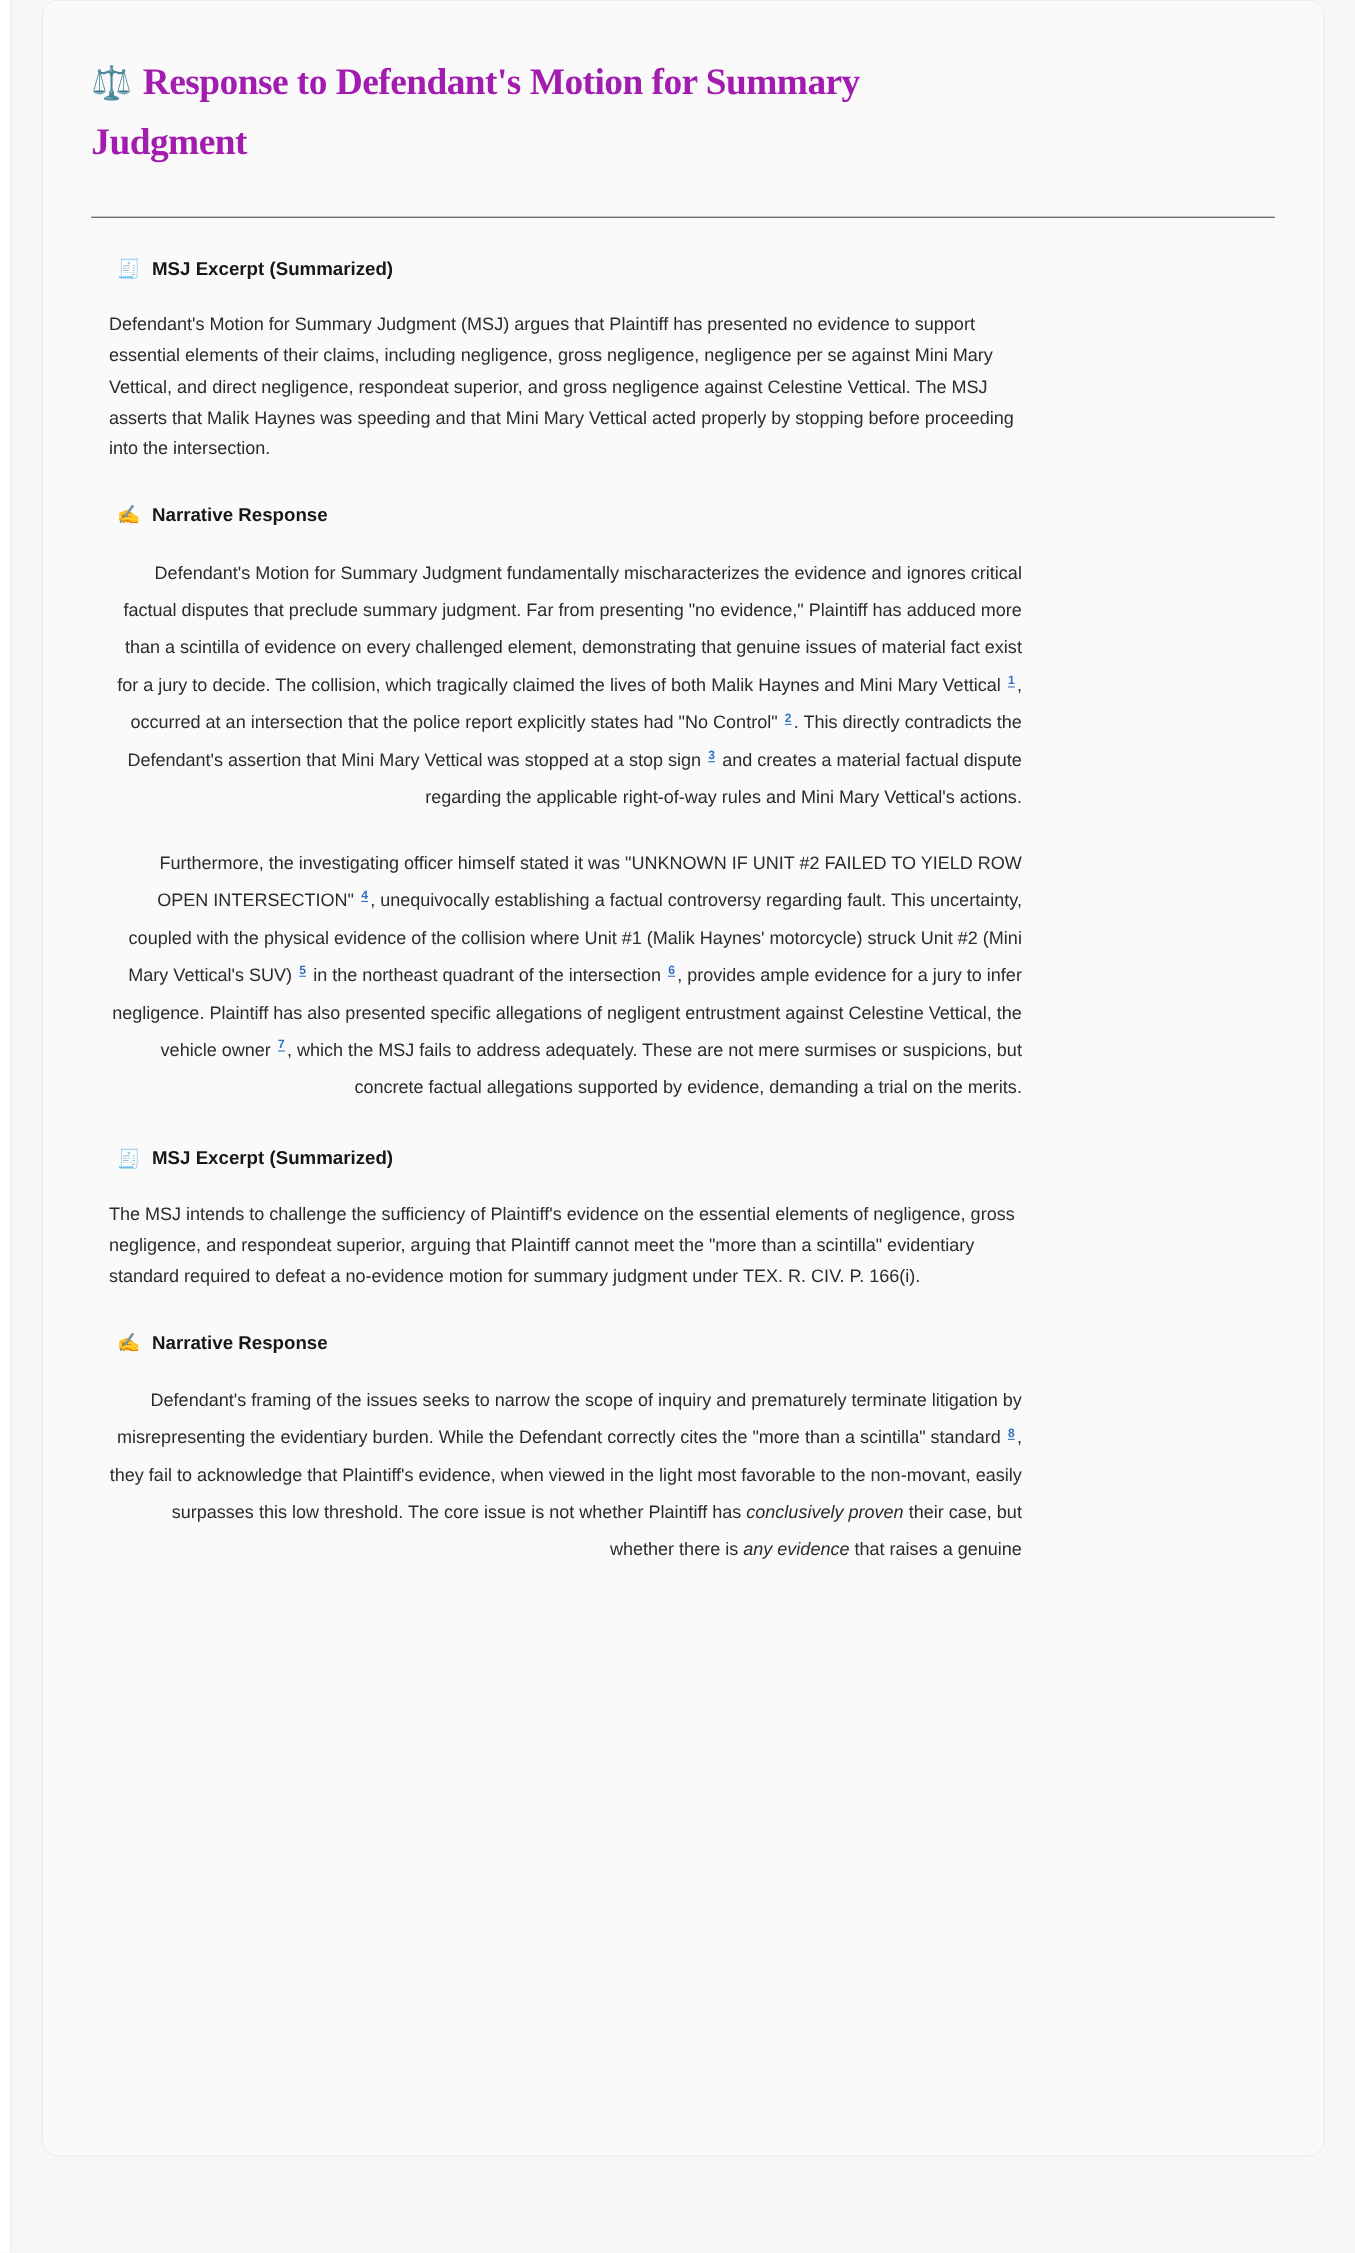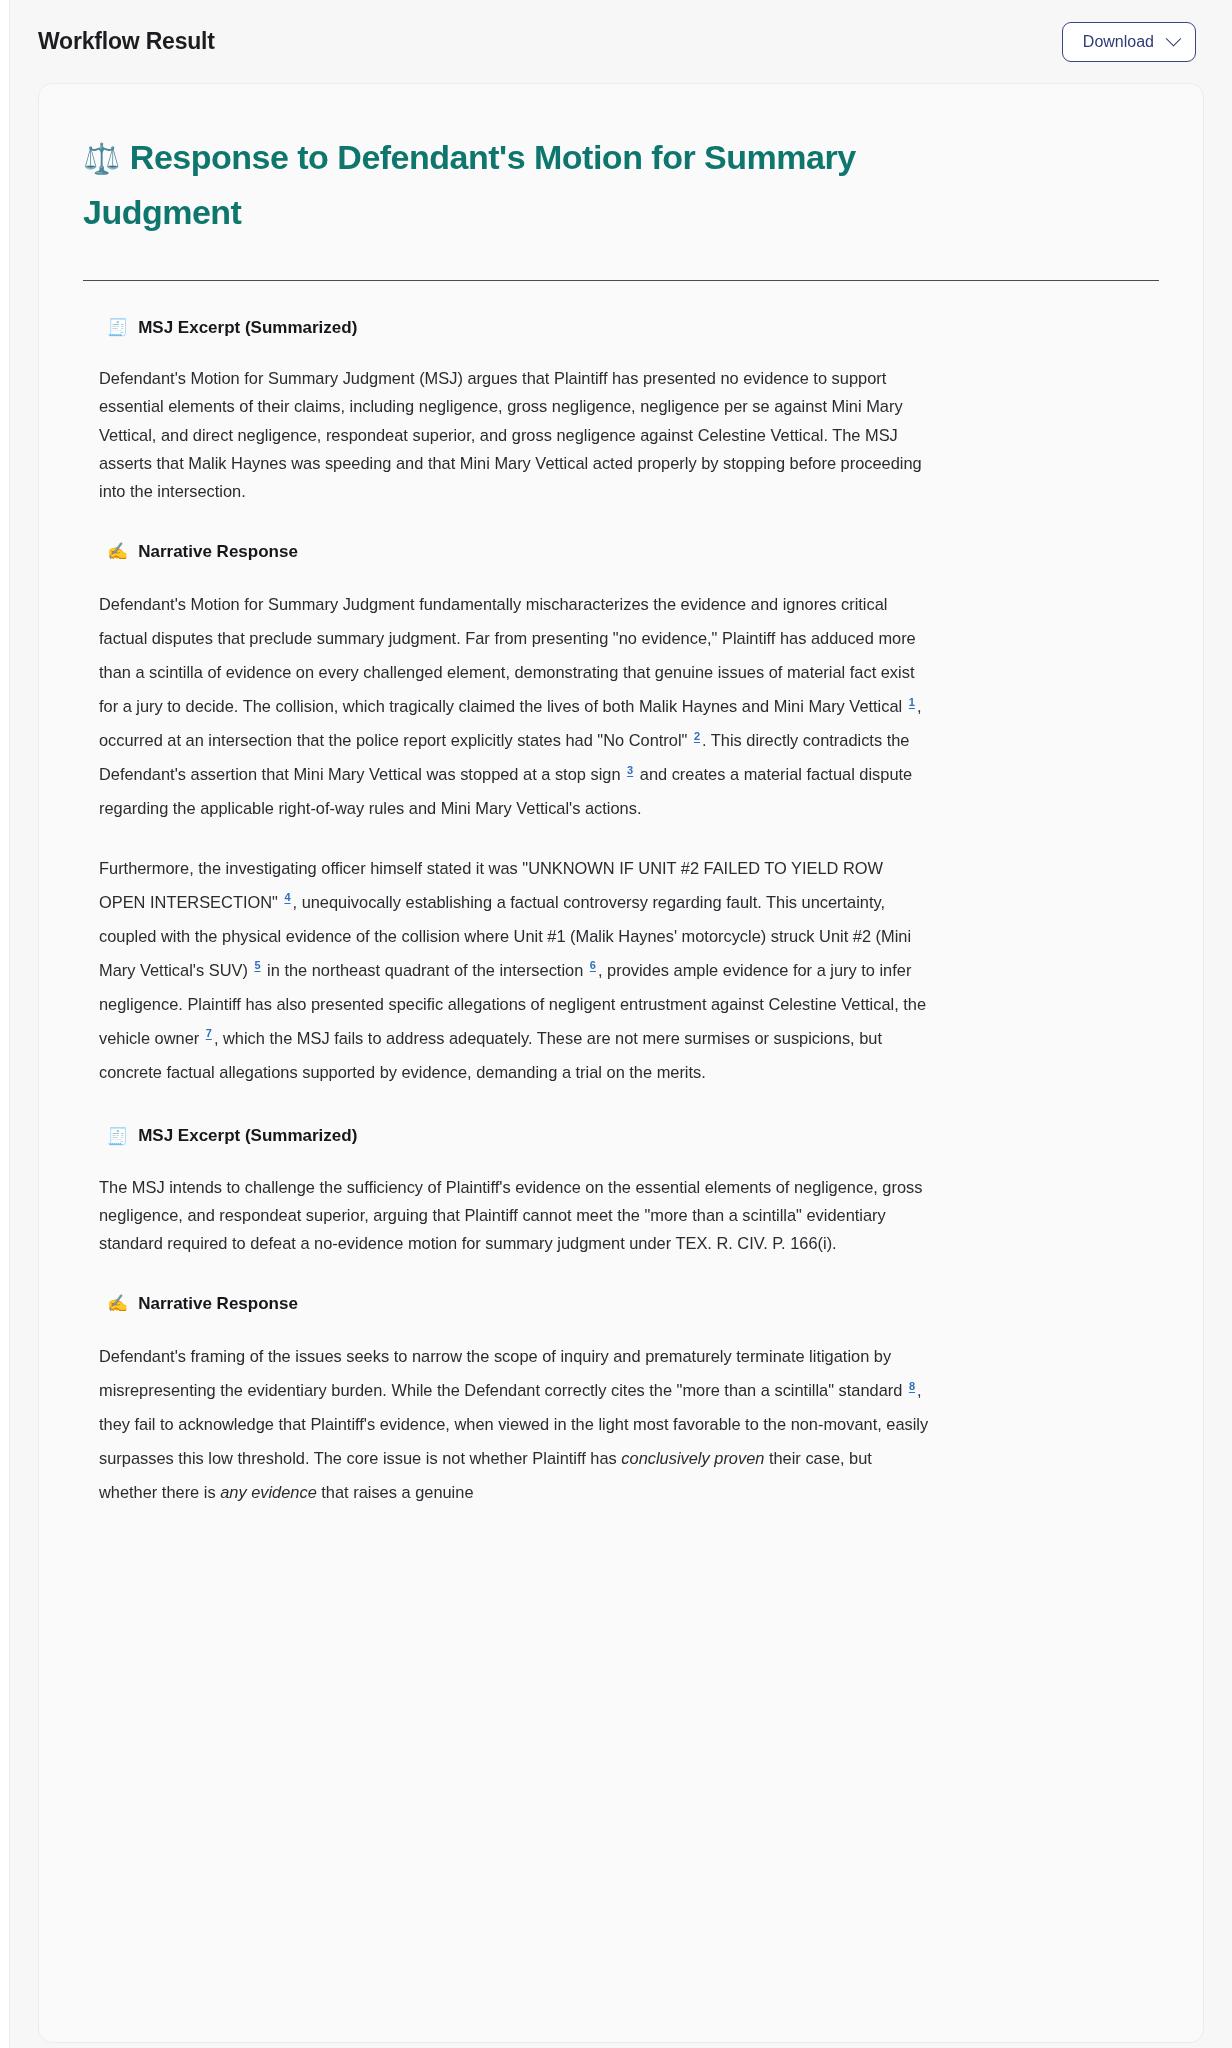--- a/index.html
+++ b/index.html
@@ -73,24 +73,25 @@
     border: 1px solid #ececec;
     border-radius: 14px;
     padding: 46px 44px 40px 44px;
     min-height: 1960px;
   }
 
   .doc-title {
     font-size: 34px;
     line-height: 1.62;
     font-weight: 700;
-    color: #0f766e;
+    color: #a21caf;
     letter-spacing: -0.5px;
     margin: 0 0 6px 0;
     max-width: 830px;
+    font-family: Liberation Serif, serif;
   }
   .doc-title .emoji { font-size: 30px; margin-right: 10px; }
 
   .rule {
     border: 0;
     border-top: 1px solid #4a4a4f;
     margin: 40px 0 34px 0;
   }
 
   h2.section {
@@ -112,48 +113,41 @@
   }
   h3.sub .emoji { font-size: 17px; }
 
   p.body {
     font-size: 16.4px;
     line-height: 1.72;
     color: #2b2b30;
     margin: 26px 0 0 16px;
     max-width: 830px;
   }
-  p.body.loose { line-height: 2.07; }
+  p.body.loose { line-height: 2.07; text-align: right; }
 
   .cite {
     color: #2f6fc0;
     text-decoration: underline;
     text-underline-offset: 2px;
     font-size: 11px;
     font-weight: 600;
     vertical-align: super;
     cursor: pointer;
     padding: 0 2px;
   }
   em { font-style: italic; }
 </style>
 </head>
 <body>
 
 <div class="edge-strip"></div>
 
 <div class="page">
 
-  <div class="topbar">
-    <div class="topbar-title">Workflow Result</div>
-    <button class="download-btn">
-      <span>Download</span>
-      <span class="chev"></span>
-    </button>
-  </div>
 
   <div class="card">
 
     <h1 class="doc-title">
       <span class="emoji">⚖️</span><span>Response to Defendant's Motion for Summary Judgment</span>
     </h1>
 
     <hr class="rule">
 
 

